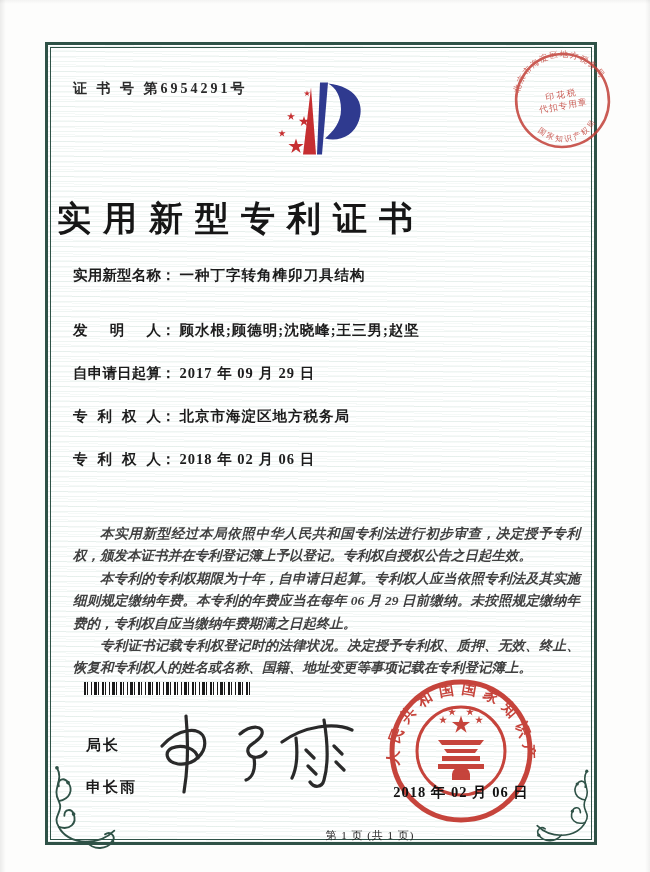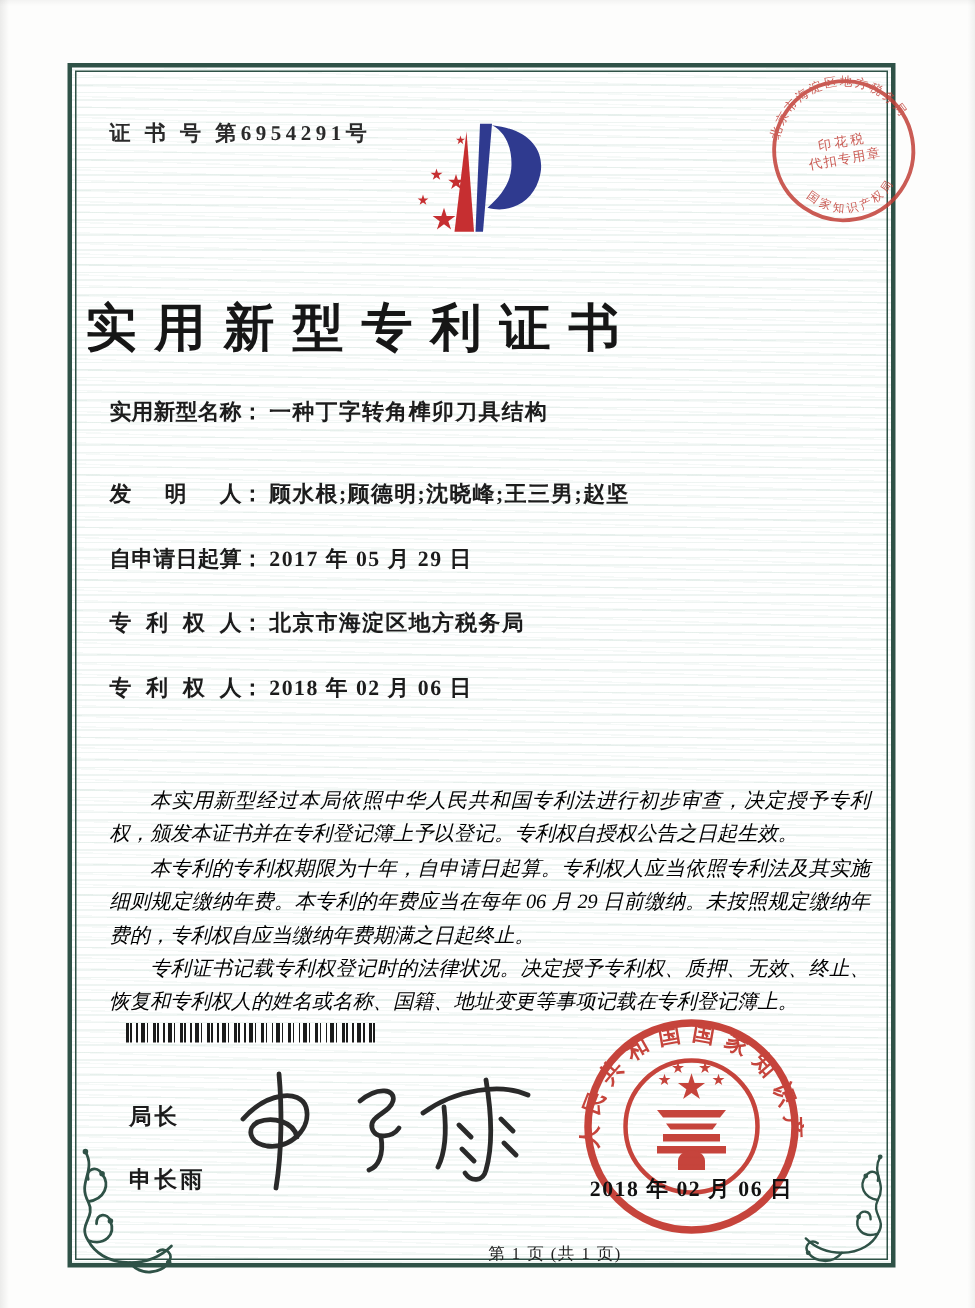--- a/index.html
+++ b/index.html
@@ -48,21 +48,21 @@
   }
   .fields{position:absolute;left:73px;top:264px;width:490px;font-size:14.5px;font-weight:600;}
   .frow{line-height:22px;margin-bottom:21px;white-space:nowrap;}
   .frow:first-child{margin-bottom:33px;}
   .flabel{display:inline-block;width:88px;text-align:justify;text-align-last:justify;vertical-align:bottom;}
   .fcolon{display:inline-block;margin-right:4px;}
   .fvalue{letter-spacing:1px;}
   .body-text{
     position:absolute;left:73px;top:523px;width:507px;
     font-size:13.5px;line-height:22.4px;text-align:justify;
-    font-style:italic;font-weight:400;color:#000000;
+    font-style:italic;font-weight:700;color:#404040;
   }
   .body-text p{text-indent:2em;}
   .barcode{
     position:absolute;left:84px;top:682px;width:166px;height:13px;
     background:repeating-linear-gradient(90deg,
       #1b1b1b 0 2px,#fff 2px 3px,#1b1b1b 3px 4px,#fff 4px 7px,
       #1b1b1b 7px 8px,#fff 8px 10px,#1b1b1b 10px 13px,#fff 13px 14px,
       #1b1b1b 14px 15px,#fff 15px 18px);
   }
   .sig-block{position:absolute;left:86px;top:731px;font-family:"Liberation Sans","DejaVu Sans",sans-serif;}
@@ -116,21 +116,21 @@
 <div class="title">实用新型专利证书</div>
 
 <div class="fields">
   <div class="frow">
     <span class="flabel">实用新型名称</span><span class="fcolon">：</span><span class="fvalue">一种丁字转角榫卯刀具结构</span>
   </div>
   <div class="frow">
     <span class="flabel">发明人</span><span class="fcolon">：</span><span class="fvalue">顾水根;顾德明;沈晓峰;王三男;赵坚</span>
   </div>
   <div class="frow">
-    <span class="flabel">自申请日起算</span><span class="fcolon">：</span><span class="fvalue">2017 年 05 月 29 日</span>
+    <span class="flabel">自申请日起算</span><span class="fcolon">：</span><span class="fvalue">2017 年 09 月 29 日</span>
   </div>
   <div class="frow">
     <span class="flabel">专利权人</span><span class="fcolon">：</span><span class="fvalue">北京市海淀区地方税务局</span>
   </div>
   <div class="frow">
     <span class="flabel">专利权人</span><span class="fcolon">：</span><span class="fvalue">2018 年 02 月 06 日</span>
   </div>
 </div>
 
 <div class="body-text">

